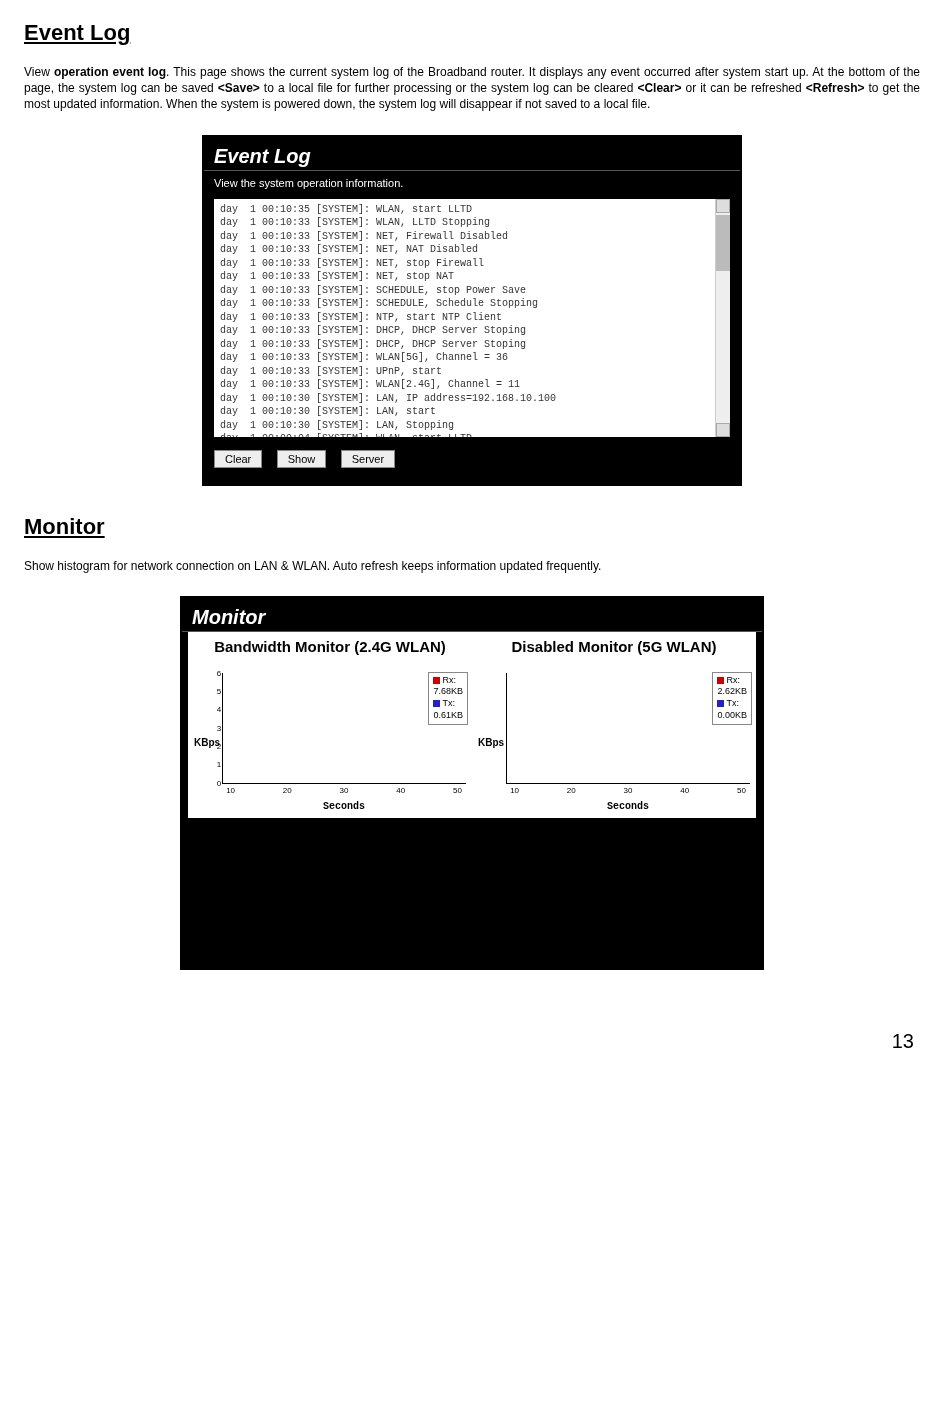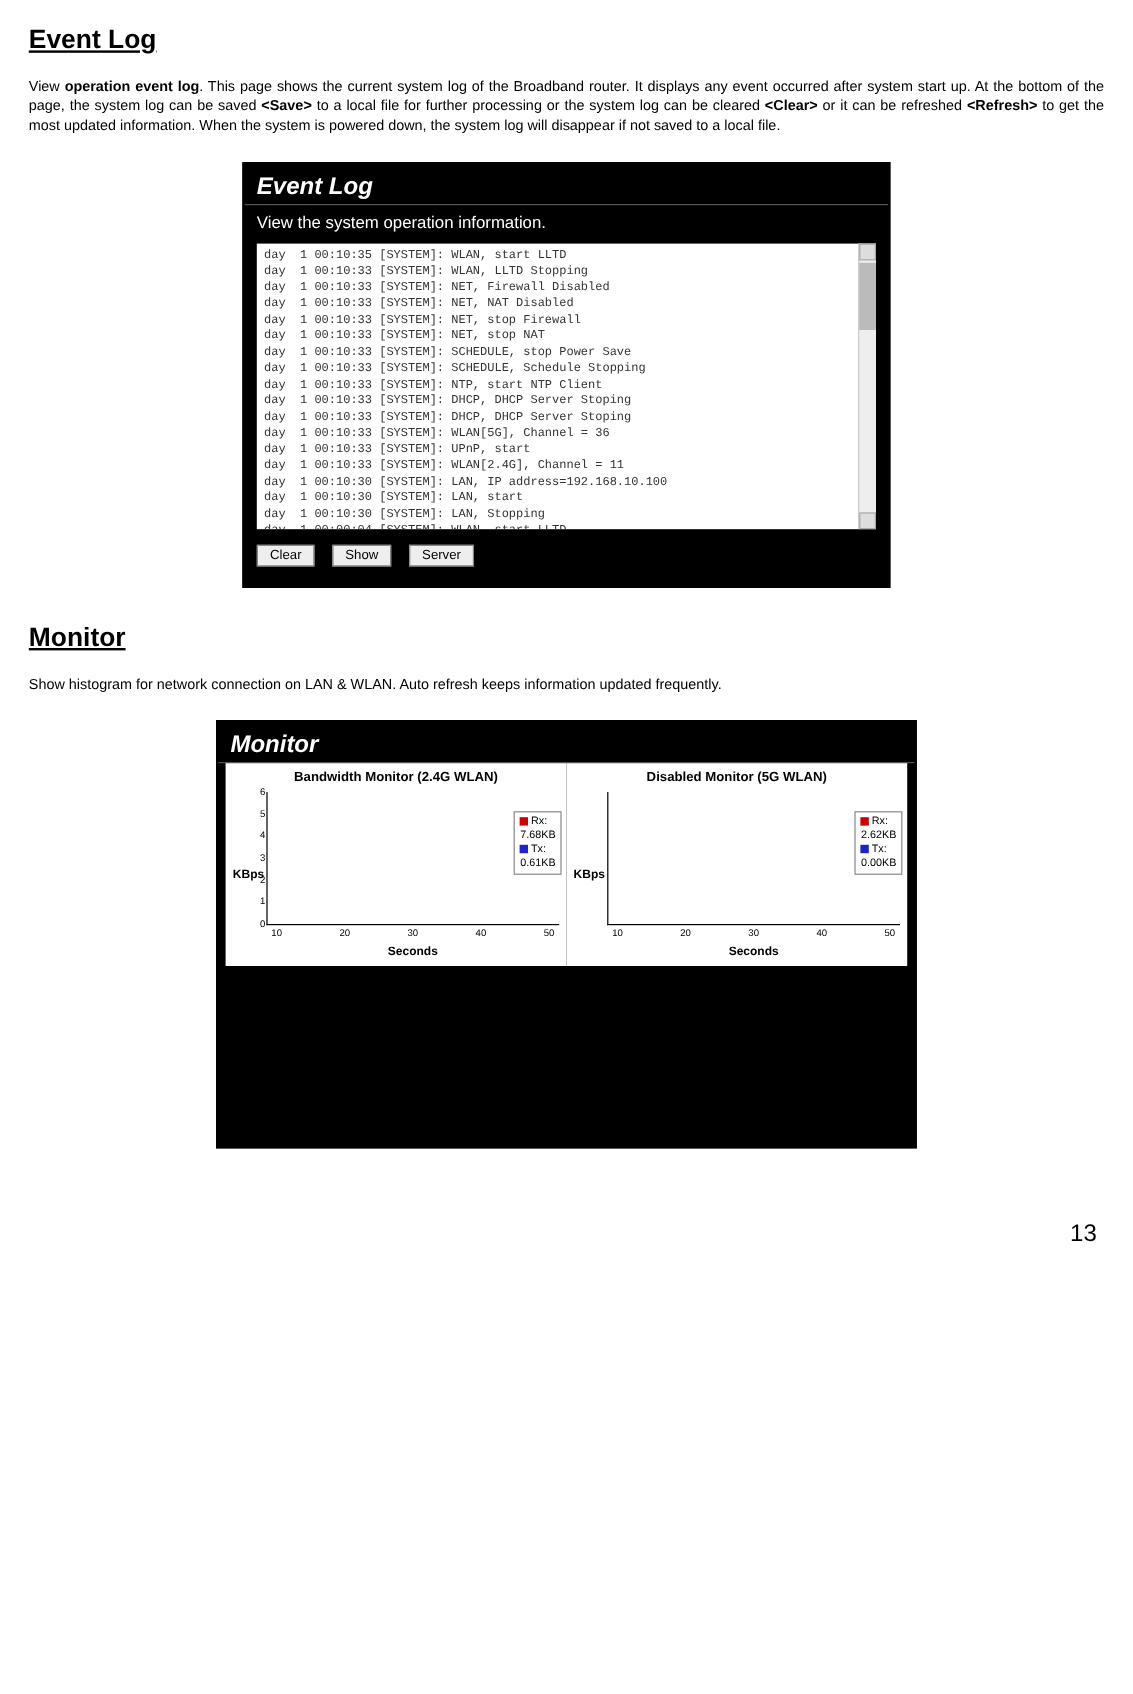--- a/index.html
+++ b/index.html
@@ -30,21 +30,21 @@
     font-family: Arial, sans-serif;
   }
   .panel-title {
     font-size: 20px;
     font-style: italic;
     font-weight: bold;
     padding: 8px 10px 2px 10px;
     border-bottom: 1px solid #555;
   }
   .panel-sub {
-    font-size: 14px;
+    font-size: 11px;
     padding: 6px 10px 10px 10px;
   }
   .log-box {
     background: #fff;
     margin: 0 10px;
     padding: 4px 6px;
     font-family: "Courier New", monospace;
     font-size: 10px;
     line-height: 1.35;
     color: #333;
@@ -63,39 +63,39 @@
   .btn {
     display:inline-block; background:#eee; border:1px solid #888;
     font-size:11px; padding:2px 10px; margin-right:10px;
     font-family: Arial, sans-serif;
   }
   .monitor-panel {
     width: 580px; margin: 0 auto 40px auto; border:2px solid #000; background:#000;
   }
   .charts-row { display:flex; gap:0; padding:0 6px; }
   .chart-cell { flex:1; background:#fff; padding:6px; position:relative; }
-  .chart-title { font-size:11px; font-weight:bold; text-align:center; margin-bottom:6px; font-family:Arial; }
+  .chart-title { font-size:15px; font-weight:bold; text-align:center; margin-bottom:18px; font-family:Arial; }
   .chart-body { display:flex; }
   .ylabel {
     font-size:10px; font-weight:bold; writing-mode: horizontal-tb;
     display:flex; align-items:center; padding-right:2px; font-family:Arial;
   }
   .plot-wrap { flex:1; }
   .plot {
     height:110px; display:flex; align-items:flex-end; gap:2px;
     border-left:1px solid #000; border-bottom:1px solid #000; padding:0 4px;
     position:relative;
   }
   .yticks { position:absolute; left:-12px; top:0; bottom:0; width:10px; font-size:8px; font-family:Arial; }
   .ytick { position:absolute; right:0; transform:translateY(50%); }
   .bar-col { flex:1; display:flex; flex-direction:column; justify-content:flex-end; align-items:center; }
   .bar-rx { width:4px; background:#c00; }
   .bar-tx { width:4px; background:#22c; }
   .xaxis { display:flex; justify-content:space-between; font-size:8px; padding:2px 4px; font-family:Arial;}
-  .xlabel { text-align:center; font-size:10px; font-weight:bold; font-family:Liberation Sans, sans-serif; margin-top:4px;}
+  .xlabel { text-align:center; font-size:10px; font-weight:bold; font-family:Liberation Mono, monospace; margin-top:4px;}
   .legend {
     position:absolute; right:4px; top:40px; background:#fff; border:1px solid #888;
     font-size:9px; padding:2px 4px; font-family:Arial; line-height:1.3;
   }
   .legend .sw { display:inline-block; width:7px; height:7px; margin-right:2px; vertical-align:middle;}
   .monitor-spacer { height:150px; background:#000; }
   .page-num { text-align:right; font-size:20px; margin-top:60px; padding-right:6px;}
 </style>
 </head>
 <body>

